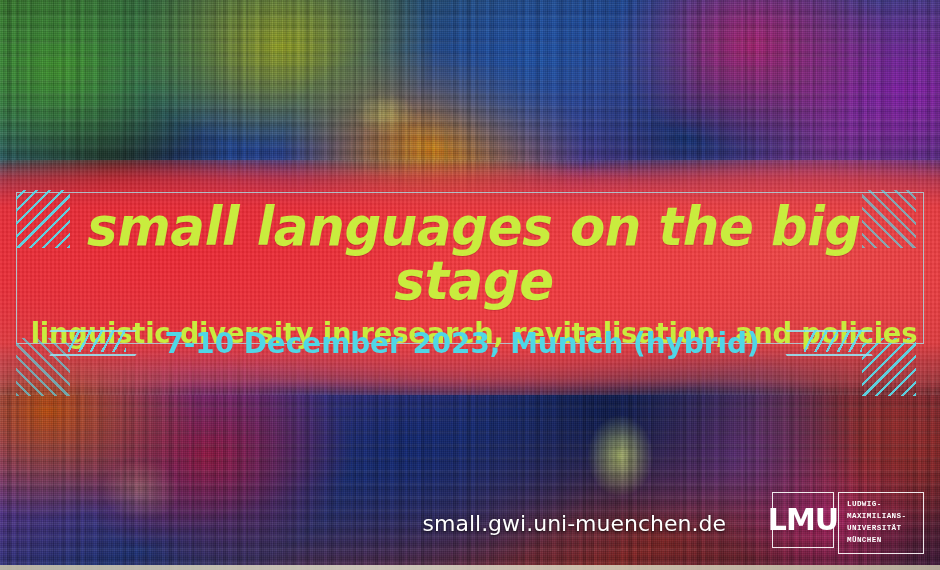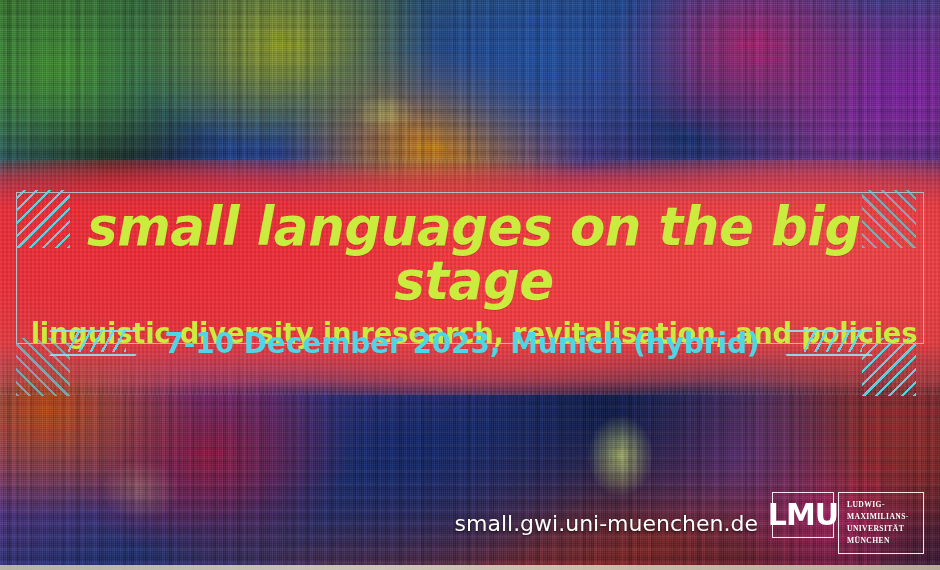--- a/index.html
+++ b/index.html
@@ -206,25 +206,25 @@
   #lmu-logo{display:flex;align-items:stretch;gap:4px;}
   .lmu-box{
     border:1.3px solid rgba(255,255,255,.9);
     display:flex;align-items:center;justify-content:center;
     padding:6px 8px;box-sizing:border-box;
   }
   #lmu-mark{
     font-family:"DejaVu Sans",sans-serif;
     font-weight:bold;font-size:30px;line-height:1;
     color:#fff;letter-spacing:-1px;
-    width:62px;height:46px;
+    width:62px;height:56px;margin-left:32px;
   }
   #lmu-name{
     width:86px;height:62px;
-    font-family:Liberation Serif, serif;
+    font-family:Liberation Mono, monospace;
     font-weight:bold;font-size:7.6px;line-height:1.55;
     letter-spacing:.4px;color:#fff;text-align:left;
     justify-content:flex-start;
   }
   #lmu-name div{white-space:nowrap;}
 
   
   #bottom-strip{
     position:absolute;left:0;right:0;bottom:0;height:5px;
     background:linear-gradient(90deg,#cfc9ae,#e4e0cd 40%,#d8d3bd 70%,#cbc4ac);

